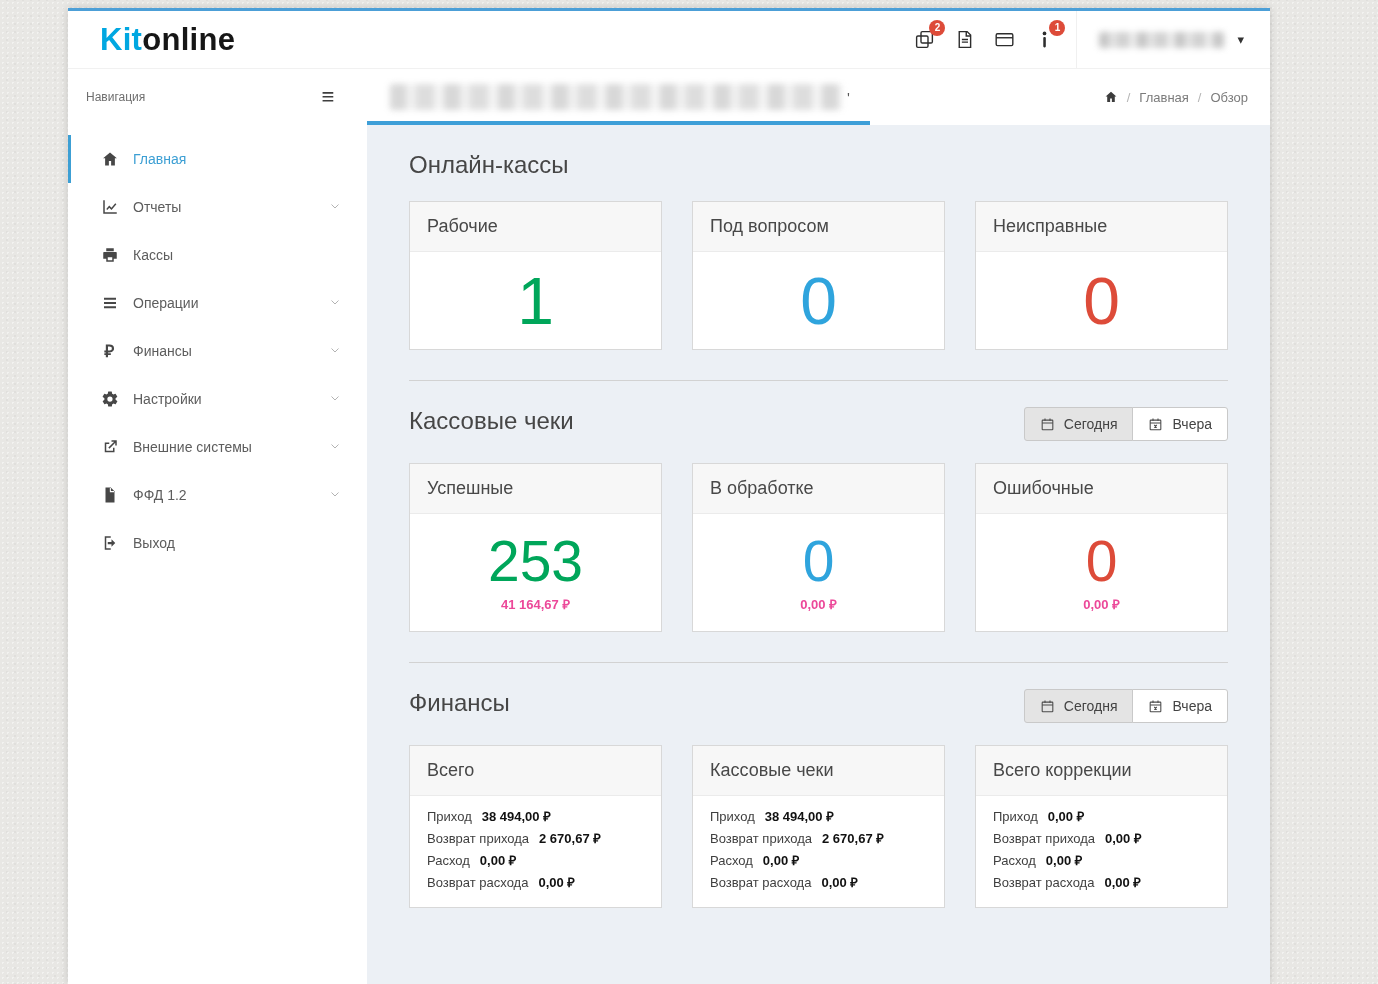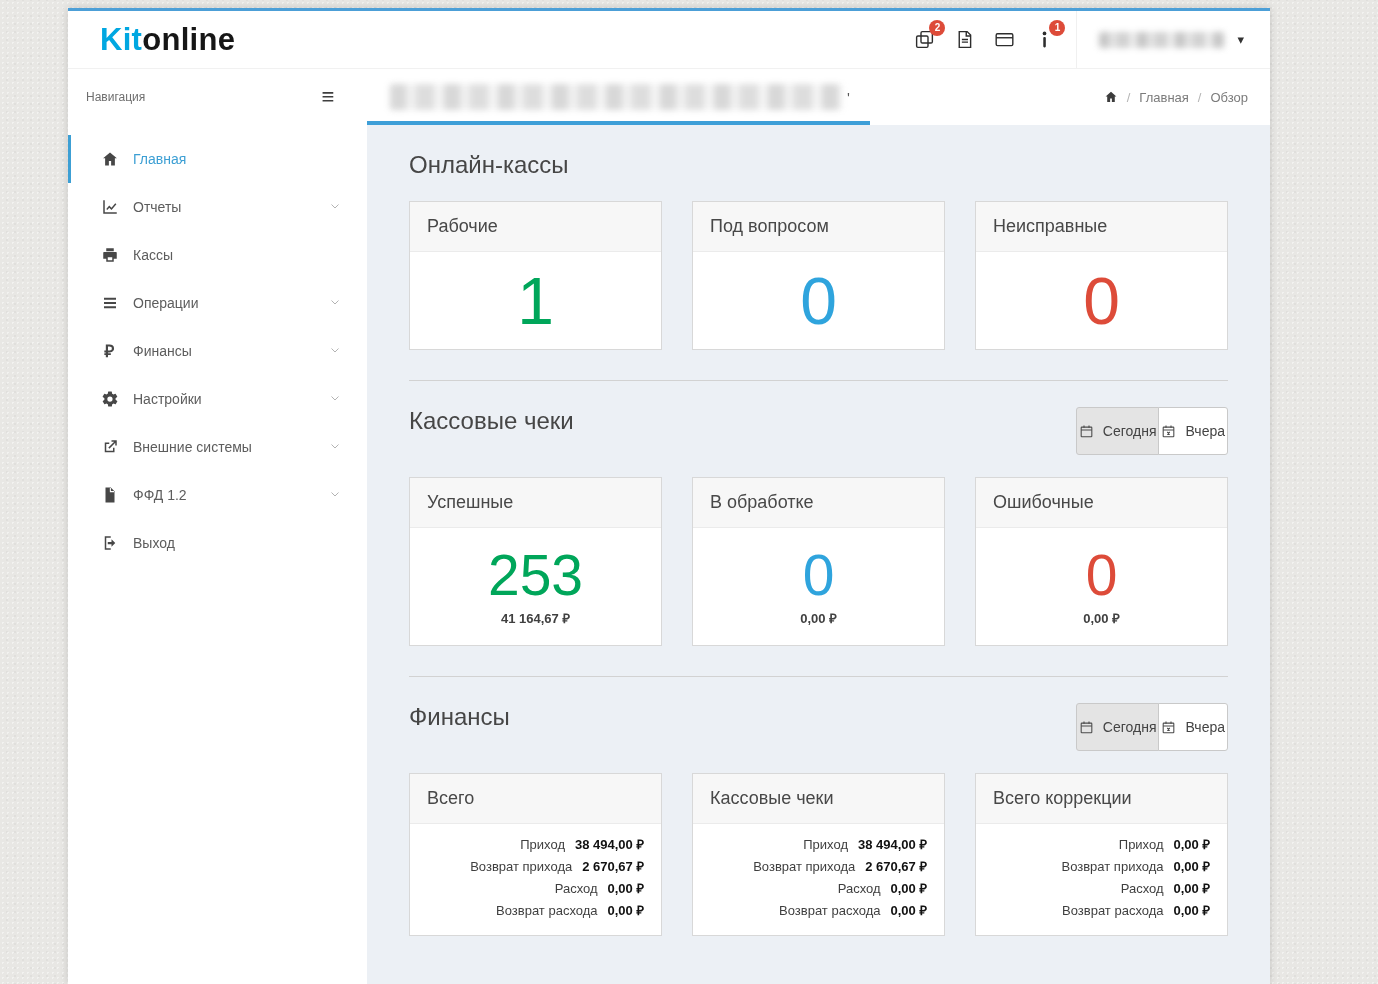--- a/index.html
+++ b/index.html
@@ -71,41 +71,41 @@
   .side-item .s-icon svg { width:18px; height:18px; fill:#474747; }
   .side-item .s-icon .glyph { font-size:17px; font-weight:bold; color:#474747; line-height:1; }
   .side-item.active { color:#3c9fd4; box-shadow:inset 3px 0 0 #3c9fd4; }
   .chevron { position:absolute; right:26px; top:50%; transform:translateY(-50%); }
   .chevron svg { width:12px; height:12px; stroke:#b3b3b3; fill:none; stroke-width:2; }
   
   .main { flex:1; background:#ecf0f5; padding:26px 42px 20px; overflow:hidden; }
   .section-head { display:flex; align-items:flex-start; justify-content:space-between; margin-bottom:22px; }
   .section-title { font-size:24px; color:#464646; font-weight:400; }
   .btn-group { display:flex; }
-  .btn { display:flex; align-items:center; gap:9px; height:48px; padding:0 2px;
+  .btn { display:flex; align-items:center; gap:9px; height:34px; padding:0 15px;
     background:#fff; border:1px solid #c9c9c9; font-size:14px; color:#444;
     cursor:pointer; font-family:inherit; }
   .btn svg { width:15px; height:15px; stroke:#4a4a4a; fill:none; stroke-width:1.7; }
   .btn.active { background:#e4e4e4; }
   .btn:first-child { border-radius:3px 0 0 3px; }
   .btn:last-child { border-radius:0 3px 3px 0; margin-left:-1px; }
   .cards { display:grid; grid-template-columns:repeat(3,1fr); gap:30px; }
   .card { background:#fff; border:1px solid #d8d8d8; }
   .card-head { background:#f7f7f7; padding:14px 17px; font-size:18px; color:#484848;
     border-bottom:1px solid #ebebeb; }
   .card-body { display:flex; flex-direction:column; align-items:center; justify-content:center; }
   .cards-counts .card-body { height:97px; }
   .big-num { font-size:66px; line-height:1; font-weight:400; }
   .cards-receipts .card-body { height:117px; }
   .cards-receipts .big-num { font-size:57px; }
-  .amount { font-size:13px; font-weight:bold; color:#404040; margin-top:5px; }
+  .amount { font-size:13px; font-weight:bold; color:#ec4899; margin-top:5px; }
   .c-green { color:#00a65a; } .c-blue { color:#2fa4dd; } .c-red { color:#dd4b39; }
   .divider { border:0; border-top:1px solid #d2d2d2; margin:30px 0 26px; }
   .fin-body { padding:10px 17px 13px; }
-  .fin-row { display:flex; justify-content:flex-end; font-size:13px;
+  .fin-row { display:flex; justify-content:flex-start; font-size:13px;
     line-height:22px; color:#3f3f3f; }
   .fin-row .fv { font-weight:bold; color:#111;margin-left:10px; }
 </style>
 </head>
 <body>
 
 <div class="app">
 
   <header class="topbar">
     <div class="logo">

